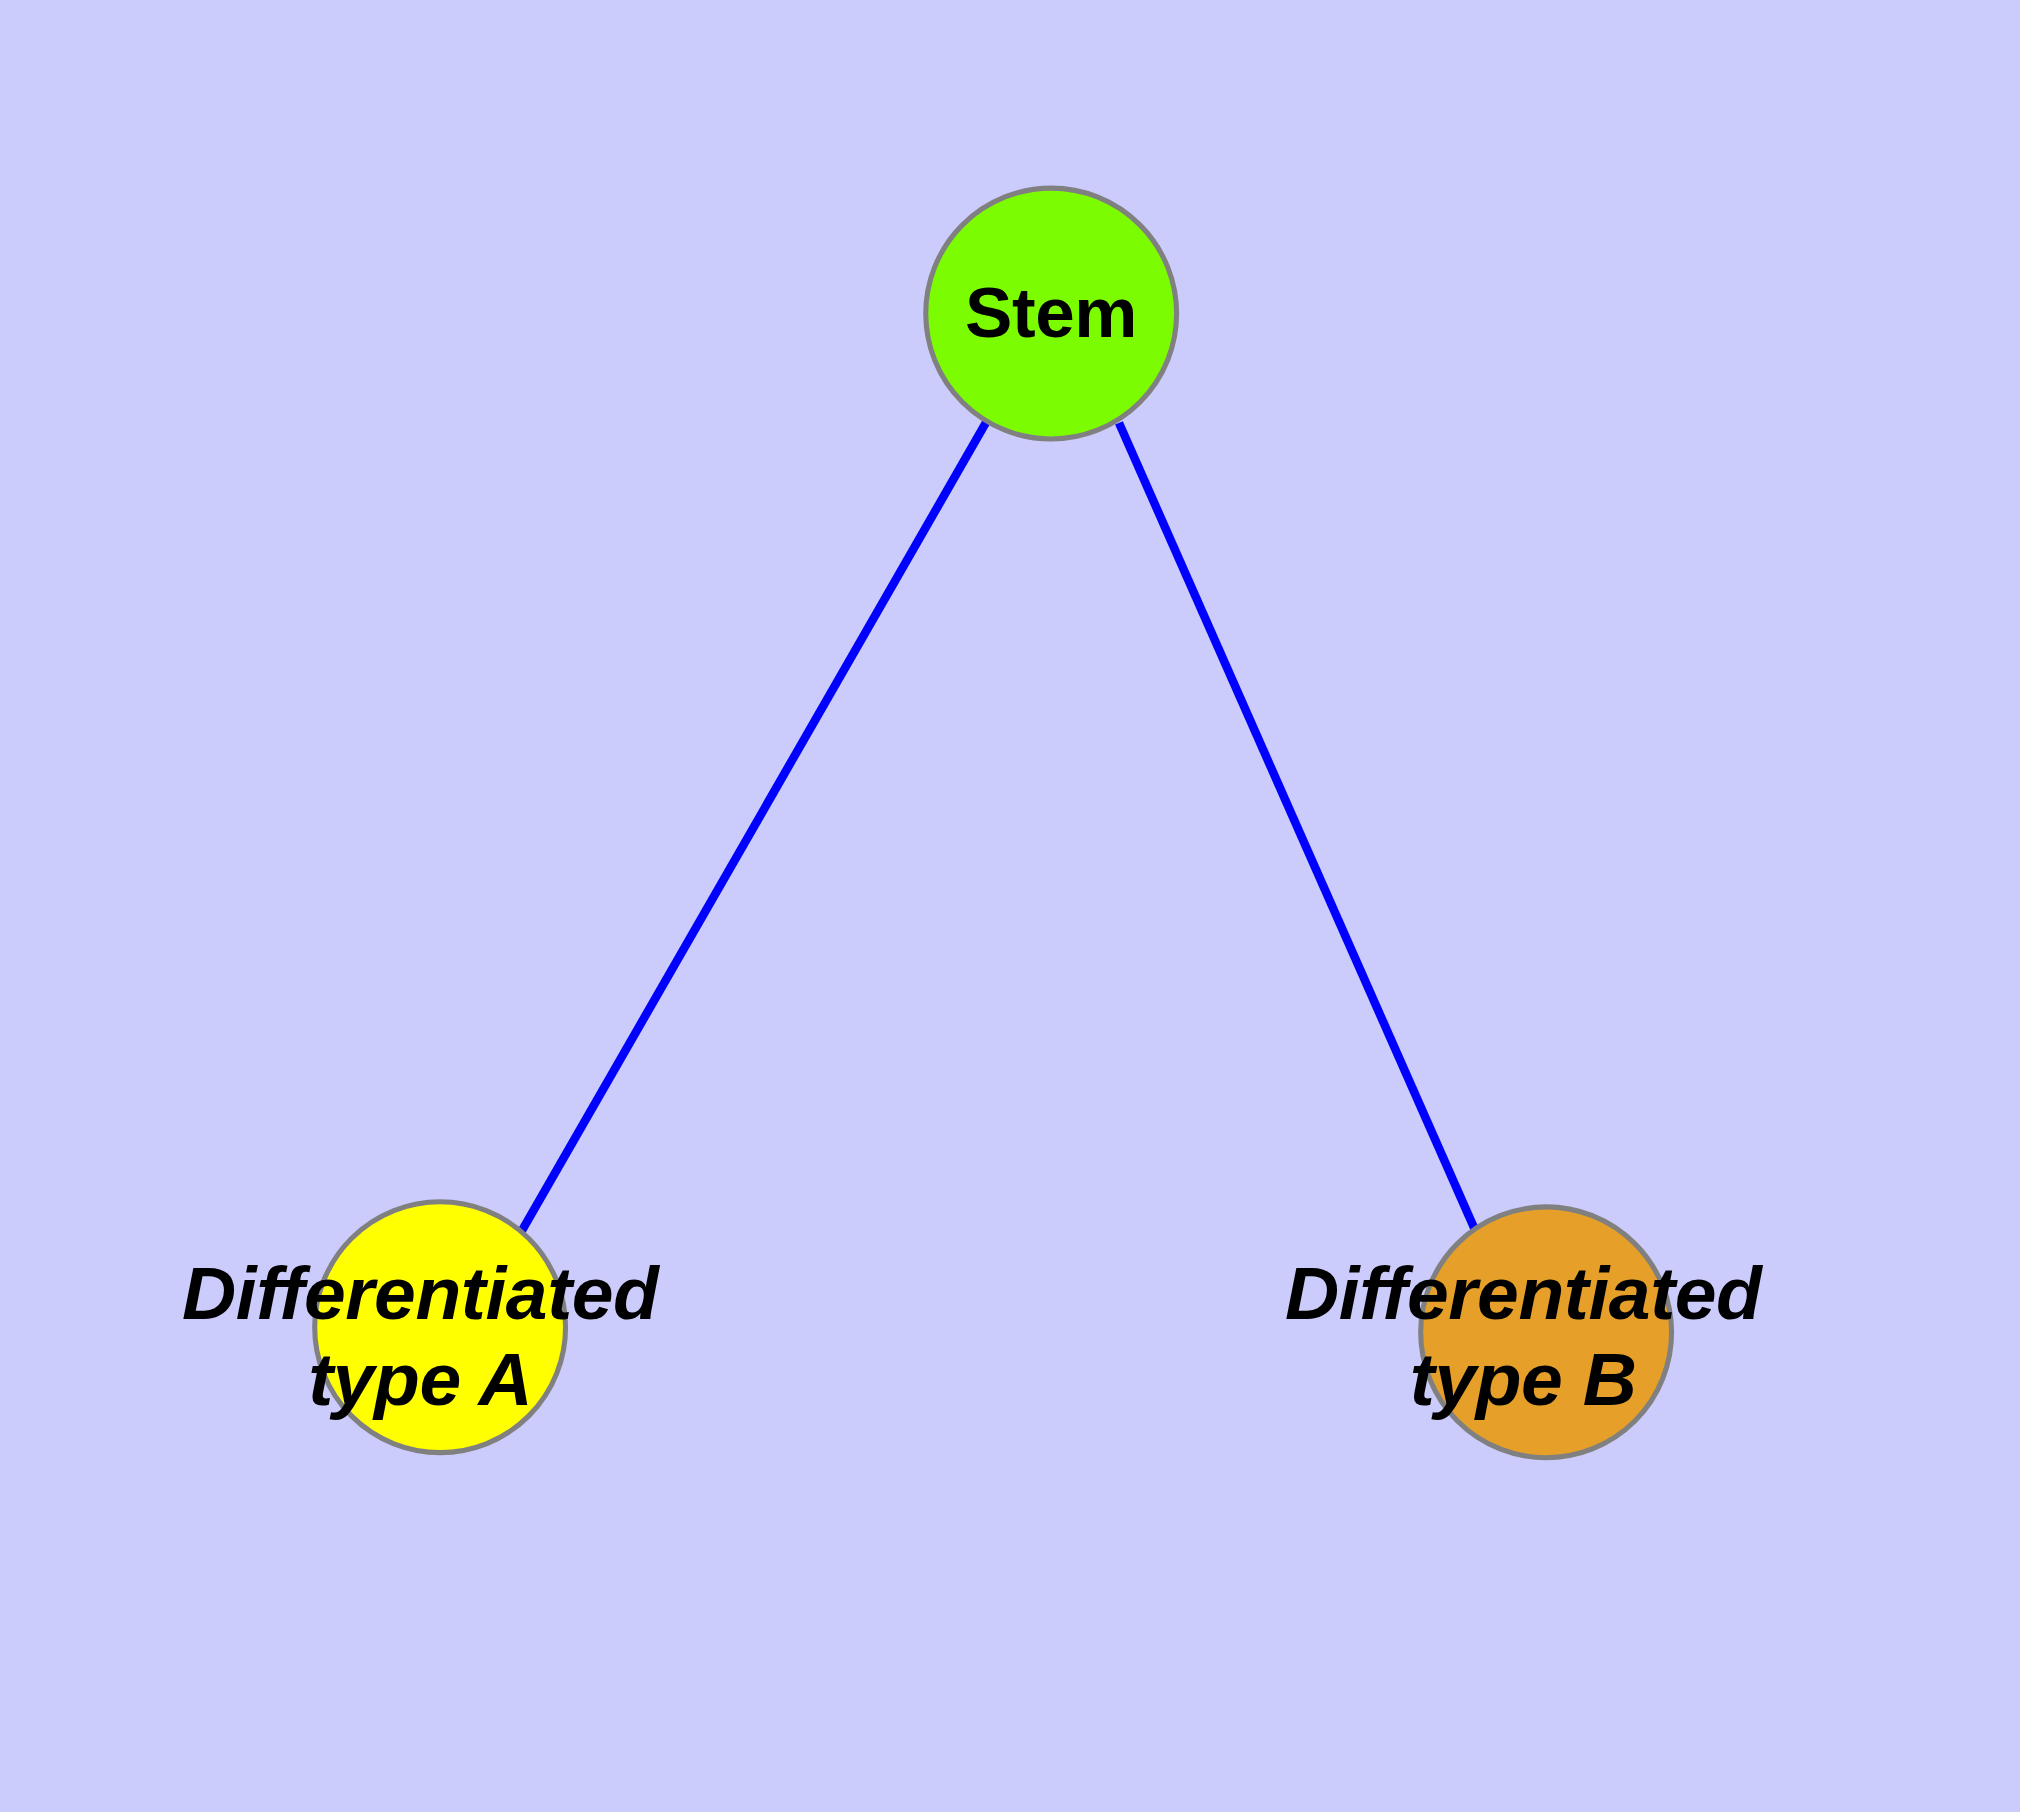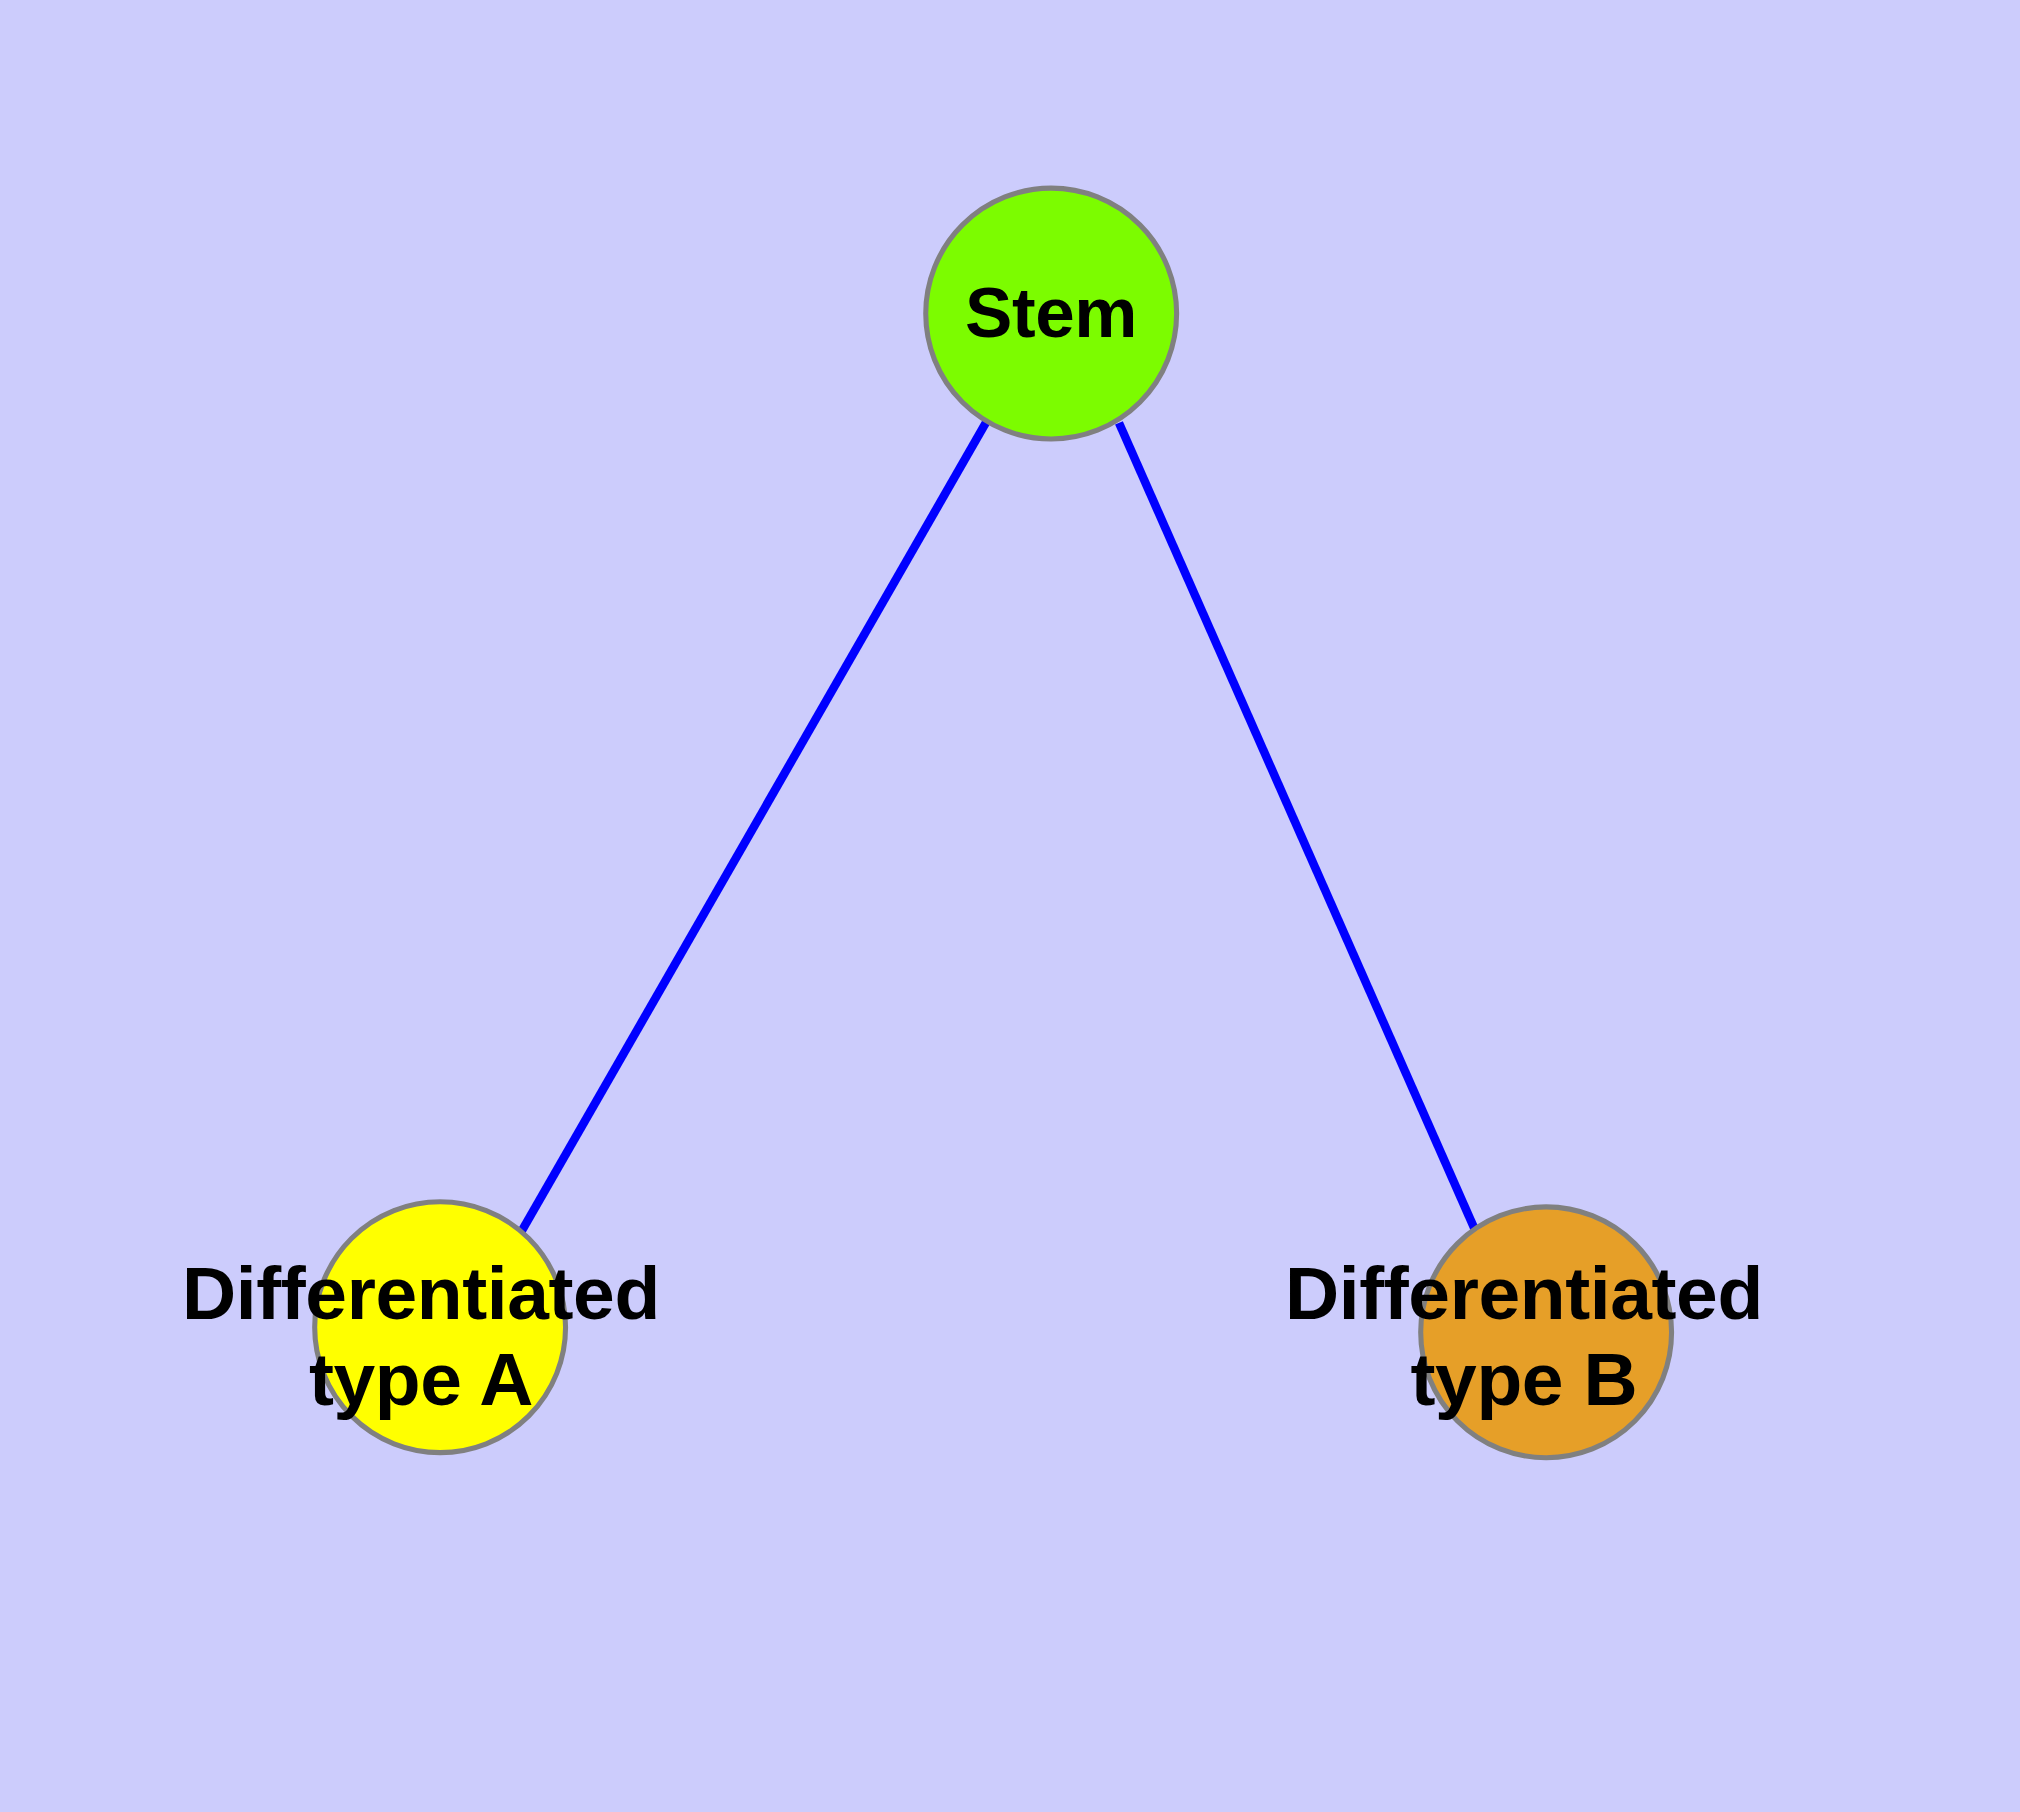--- a/index.html
+++ b/index.html
@@ -31,20 +31,21 @@
     white-space: pre;
     line-height: 1.14;
     pointer-events: none;
     letter-spacing: -0.4px;
   }
   .node-label.root {
     font-size: 71px;
   }
   .node-label.leaf {
     font-size: 75px;
+    font-style: italic;
   }
 </style>
 </head>
 <body>
 
 <div id="canvas" style="width: 2021px; height: 1748px; background: rgb(204, 204, 252);">
 
   <svg id="graph-svg" viewBox="0 0 2384 2138" xmlns="http://www.w3.org/2000/svg">
     <g id="edges-layer">
         <line x1="1164" y1="497" x2="615" y2="1453" stroke="#0000ff" stroke-width="10" stroke-linecap="butt"></line>

